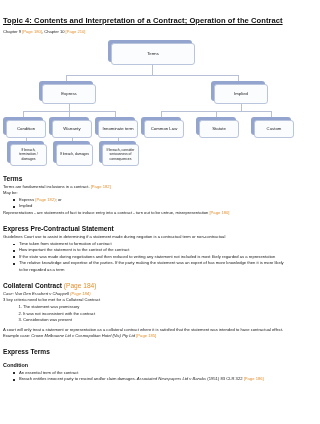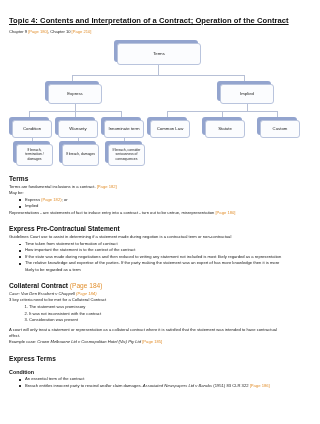--- a/index.html
+++ b/index.html
@@ -1,21 +1,21 @@
 <!DOCTYPE html>
 <html><head>
 <meta charset="utf-8">
 <style>
   html,body{margin:0;padding:0;background:#ffffff;}
   body{
     width:300px;height:424px;overflow:hidden;
     font-family:"Liberation Sans","DejaVu Sans",sans-serif;
     color:#1a1a1a;-webkit-font-smoothing:none;
   }
-  .page{width:300px;height:424px;position:relative;box-sizing:border-box;padding:16px 13px 0 9px;}
+  .page{width:300px;height:424px;position:relative;box-sizing:border-box;padding:16px 13px 0 3px;}
 
   
   .doc-title{
     font-size:7.6px;font-weight:bold;letter-spacing:.05px;
     text-decoration:underline;text-underline-offset:1.4px;
     color:#111;line-height:10px;white-space:nowrap;
   }
   .doc-sub{font-size:4.1px;line-height:7px;color:#222;margin-top:1.5px;}
   .ref{color:#e2902f;}
   .ref-b{color:#e2902f;font-weight:normal;}

